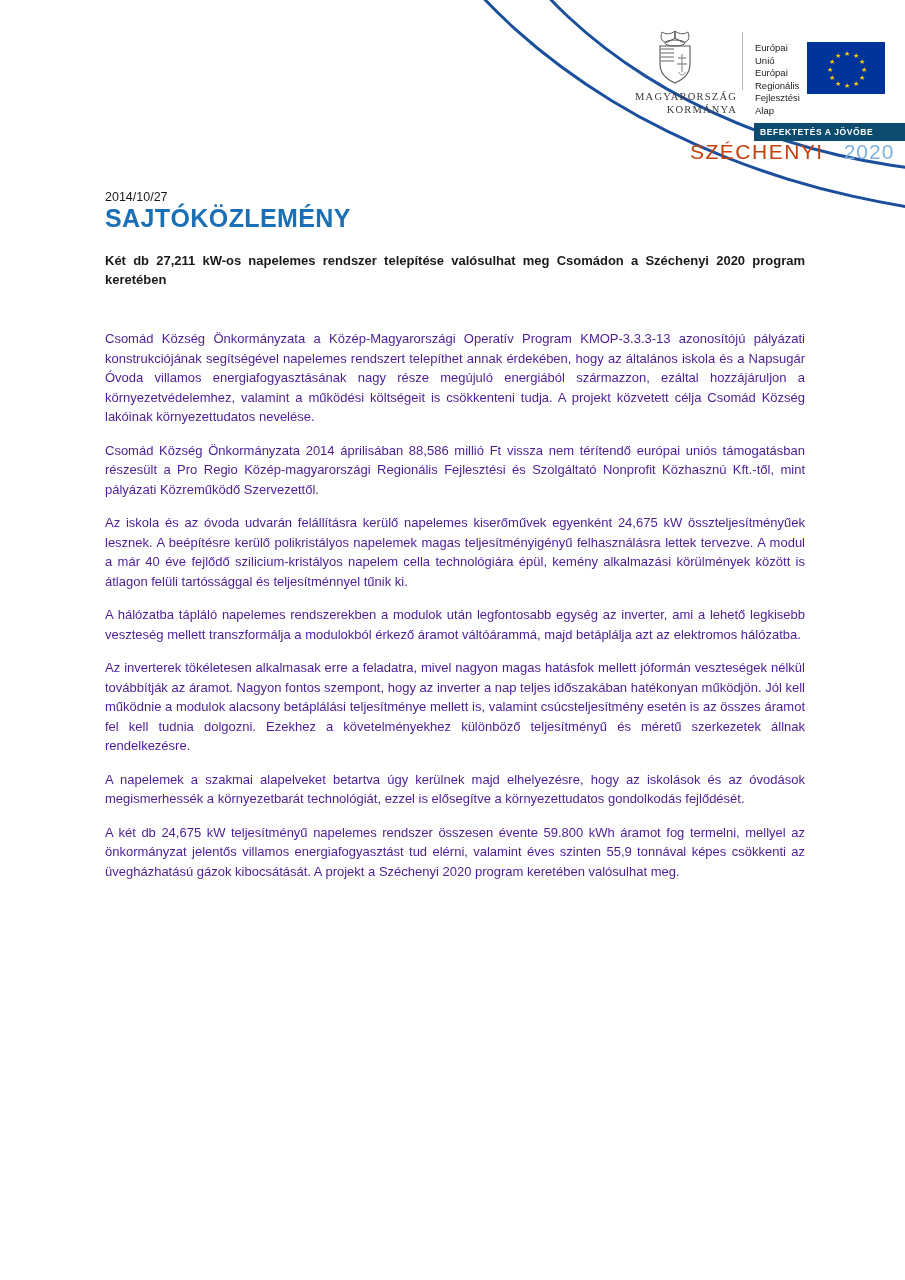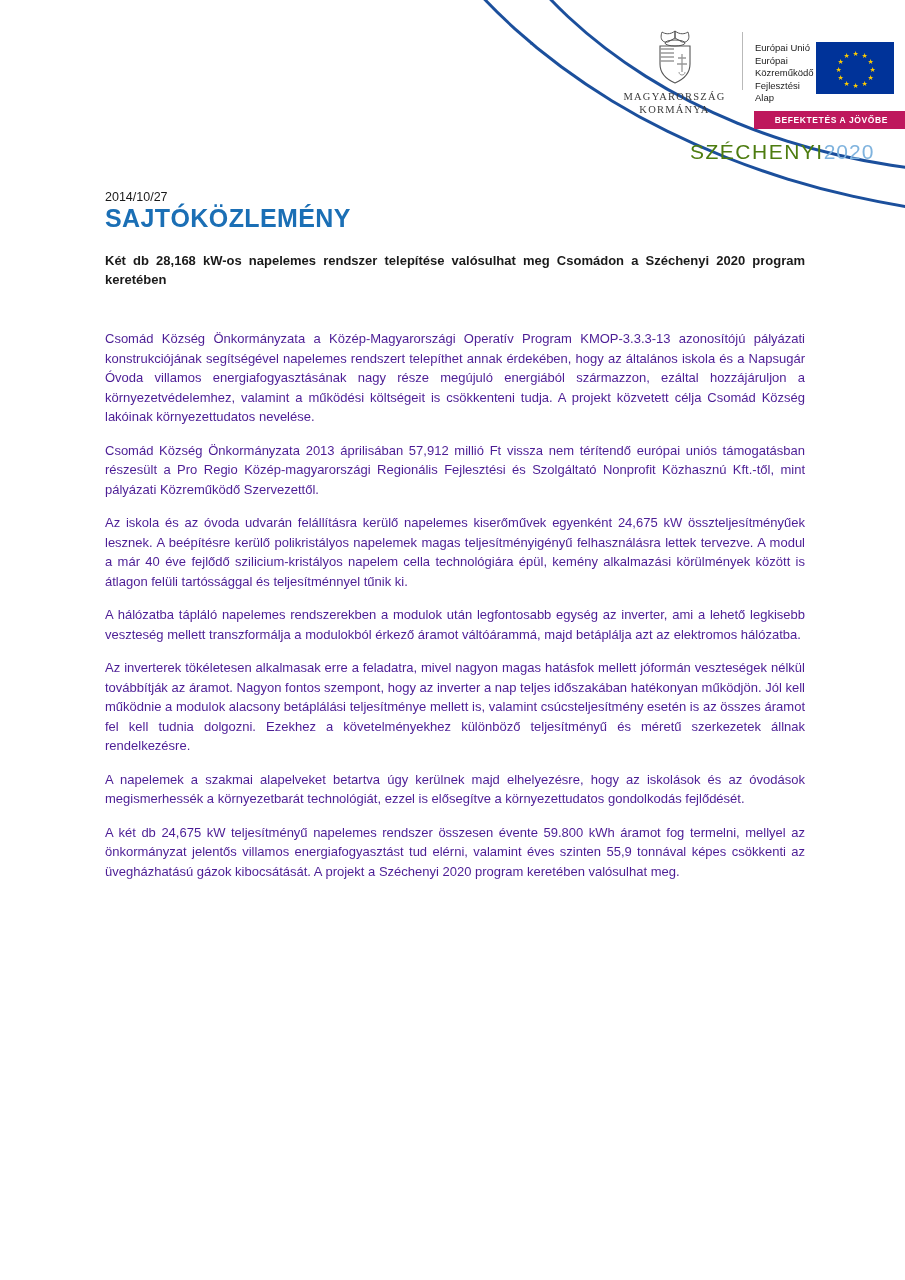--- a/index.html
+++ b/index.html
@@ -49,21 +49,21 @@
     border-right: none;
     box-sizing: border-box;
   }
 
   
   .gov-logo {
     position: absolute;
     left: 612px;
     top: 28px;
     width: 125px;
-    text-align: center;
+    text-align: right;
   }
   .crest {
     width: 46px;
     height: 58px;
     margin: 0 auto 4px;
     position: relative;
   }
   .crest svg { display: block; }
   .gov-text {
     font-size: 10.5px;
@@ -100,30 +100,29 @@
     flex: none;
   }
   .eu-star {
     position: absolute;
     color: #ffcc00;
     font-size: 7px;
     line-height: 7px;
   }
   .eu-ribbon {
     margin-top: 6px;
-    background: #be185d;
+    background: #0c4a6e;
     color: #fff;
     font-size: 8.5px;
     font-weight: bold;
     letter-spacing: 0.6px;
-    padding: 4px 18px;
+    padding: 4px 6px;
     width: 152px;
     margin-left: -1px;
     box-sizing: border-box;
-    text-align: right;
   }
   .eu-divider {
     position: absolute;
     left: 742px;
     top: 32px;
     width: 1px;
     height: 58px;
     background: #b9b9b9;
   }
 
@@ -132,28 +131,28 @@
     position: absolute;
     left: 690px;
     top: 140px;
     width: 200px;
     display: flex;
     align-items: center;
   }
   .sz-text {
     font-size: 21px;
     letter-spacing: 1.5px;
-    color: #4d7c0f;
+    color: #c2410c;
     font-family: "Liberation Sans", sans-serif;
   }
   .sz-2020 {
     font-size: 21px;
     color: #7fb3de;
     letter-spacing: 1px;
-    margin-left: 0;
+    margin-left: 20px;
   }
   .sz-pin {
     position: absolute;
     left: 158px;
     top: 26px;
     width: 22px;
     height: 28px;
   }
   .sz-pin-shape {
     width: 22px;
@@ -232,21 +231,21 @@
     <div class="gov-text">MAGYARORSZÁG</div>
     <div class="gov-text">KORMÁNYA</div>
   </div>
 
   <div class="eu-divider"></div>
 
   <div class="eu-block">
     <div class="eu-top">
       <div class="eu-lines">
         <div>Európai Unió</div>
-        <div>Európai Közreműködő</div>
+        <div>Európai Regionális</div>
         <div>Fejlesztési Alap</div>
       </div>
       <div class="eu-flag">
         <span class="eu-star" style="left:37px;  top:8px;">★</span>
         <span class="eu-star" style="left:46px;  top:10px;">★</span>
         <span class="eu-star" style="left:52px;  top:16px;">★</span>
         <span class="eu-star" style="left:54px;  top:24px;">★</span>
         <span class="eu-star" style="left:52px;  top:32px;">★</span>
         <span class="eu-star" style="left:46px;  top:38px;">★</span>
         <span class="eu-star" style="left:37px;  top:40px;">★</span>
@@ -263,22 +262,22 @@
   <div class="szechenyi">
     <span class="sz-text">SZÉCHENYI</span>
     <span class="sz-2020">2020</span>
     <span class="sz-pin"><span class="sz-pin-shape"></span></span>
   </div>
 </div>
 
 <div class="doc">
   <div class="date">2014/10/27</div>
   <div class="title">SAJTÓKÖZLEMÉNY</div>
-  <div class="lead">Két db 28,168 kW-os napelemes rendszer telepítése valósulhat meg Csomádon a Széchenyi 2020 program keretében</div>
+  <div class="lead">Két db 27,211 kW-os napelemes rendszer telepítése valósulhat meg Csomádon a Széchenyi 2020 program keretében</div>
 
   <p class="body">Csomád Község Önkormányzata a Közép-Magyarországi Operatív Program KMOP-3.3.3-13 azonosítójú pályázati konstrukciójának segítségével napelemes rendszert telepíthet annak érdekében, hogy az általános iskola és a Napsugár Óvoda villamos energiafogyasztásának nagy része megújuló energiából származzon, ezáltal hozzájáruljon a környezetvédelemhez, valamint a működési költségeit is csökkenteni tudja. A projekt közvetett célja Csomád Község lakóinak környezettudatos nevelése.</p>
-  <p class="body">Csomád Község Önkormányzata 2013 áprilisában 57,912 millió Ft vissza nem térítendő európai uniós támogatásban részesült a Pro Regio Közép-magyarországi Regionális Fejlesztési és Szolgáltató Nonprofit Közhasznú Kft.-től, mint pályázati Közreműködő Szervezettől.</p>
+  <p class="body">Csomád Község Önkormányzata 2014 áprilisában 88,586 millió Ft vissza nem térítendő európai uniós támogatásban részesült a Pro Regio Közép-magyarországi Regionális Fejlesztési és Szolgáltató Nonprofit Közhasznú Kft.-től, mint pályázati Közreműködő Szervezettől.</p>
   <p class="body">Az iskola és az óvoda udvarán felállításra kerülő napelemes kiserőművek egyenként 24,675 kW összteljesítményűek lesznek. A beépítésre kerülő polikristályos napelemek magas teljesítményigényű felhasználásra lettek tervezve. A modul a már 40 éve fejlődő szilicium-kristályos napelem cella technológiára épül, kemény alkalmazási körülmények között is átlagon felüli tartóssággal és teljesítménnyel tűnik ki.</p>
   <p class="body">A hálózatba tápláló napelemes rendszerekben a modulok után legfontosabb egység az inverter, ami a lehető legkisebb veszteség mellett transzformálja a modulokból érkező áramot váltóárammá, majd betáplálja azt az elektromos hálózatba.</p>
   <p class="body">Az inverterek tökéletesen alkalmasak erre a feladatra, mivel nagyon magas hatásfok mellett jóformán veszteségek nélkül továbbítják az áramot. Nagyon fontos szempont, hogy az inverter a nap teljes időszakában hatékonyan működjön. Jól kell működnie a modulok alacsony betáplálási teljesítménye mellett is, valamint csúcsteljesítmény esetén is az összes áramot fel kell tudnia dolgozni. Ezekhez a követelményekhez különböző teljesítményű és méretű szerkezetek állnak rendelkezésre.</p>
   <p class="body">A napelemek a szakmai alapelveket betartva úgy kerülnek majd elhelyezésre, hogy az iskolások és az óvodások megismerhessék a környezetbarát technológiát, ezzel is elősegítve a környezettudatos gondolkodás fejlődését.</p>
   <p class="body">A két db 24,675 kW teljesítményű napelemes rendszer összesen évente 59.800 kWh áramot fog termelni, mellyel az önkormányzat jelentős villamos energiafogyasztást tud elérni, valamint éves szinten 55,9 tonnával képes csökkenti az üvegházhatású gázok kibocsátását. A projekt a Széchenyi 2020 program keretében valósulhat meg.</p>
 </div>
 
 </body></html>

